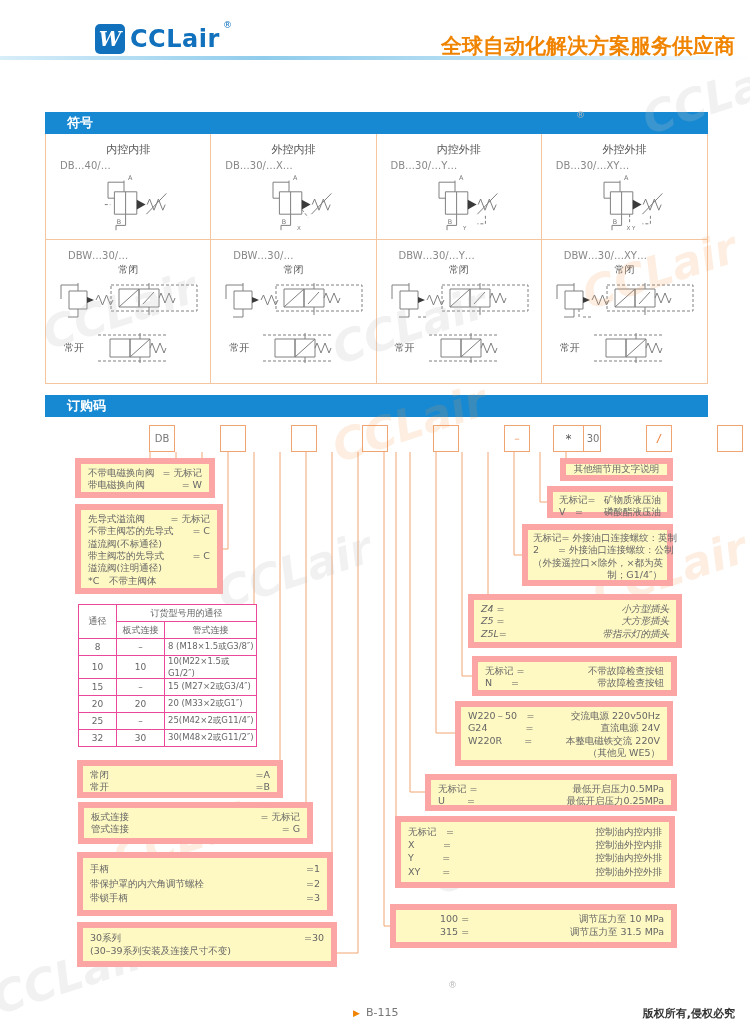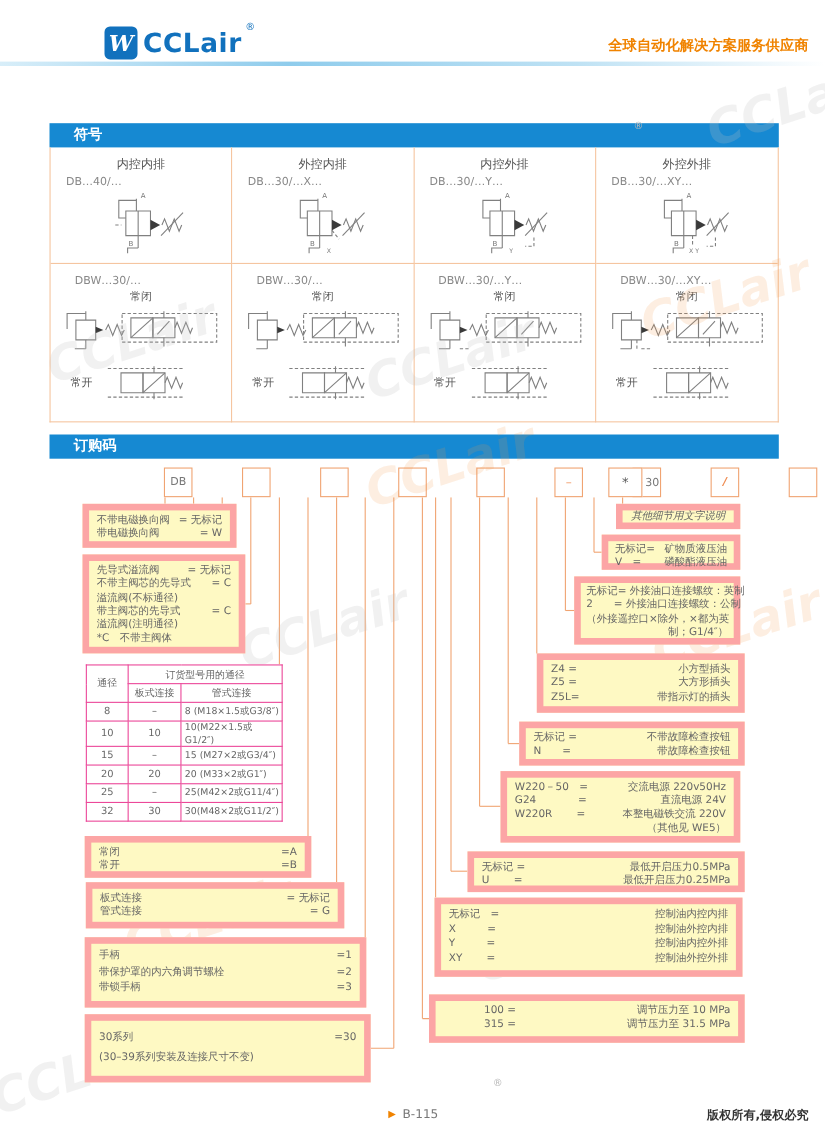--- a/index.html
+++ b/index.html
@@ -5,21 +5,21 @@
   html,body{margin:0;padding:0;background:#fff;}
   .page{position:relative;width:750px;height:1035px;background:#fff;overflow:hidden;
         font-family:"DejaVu Sans","Liberation Sans",sans-serif;color:#666;}
   
   .hdr{position:absolute;left:0;top:0;width:750px;height:62px;}
   .logo-badge{position:absolute;left:95px;top:24px;width:30px;height:30px;background:#1171bd;
               border-radius:5px;color:#fff;display:flex;align-items:center;justify-content:center;
               font-family:"DejaVu Serif",serif;font-style:italic;font-weight:bold;font-size:20px;}
   .logo-text{position:absolute;left:130px;top:25px;font-size:24px;font-weight:bold;color:#1171bd;letter-spacing:0.5px;}
   .logo-reg{position:absolute;left:223px;top:20px;font-size:9px;color:#1171bd;}
-  .slogan{position:absolute;right:15px;top:32px;font-size:13px;font-weight:bold;color:#f08300;}
+  .slogan{position:absolute;right:15px;top:32px;font-size:21px;font-weight:bold;color:#f08300;}
   .hdr-rule{position:absolute;left:0;top:56px;width:750px;height:4px;
             background:linear-gradient(90deg,#d8eef9 0%,#8fccec 35%,#bfe2f4 70%,rgba(255,255,255,0) 100%);}
   
   .sec-bar{position:absolute;left:45px;width:663px;height:22px;background:#1689d2;color:#fff;
            font-size:13px;font-weight:bold;line-height:22px;padding-left:22px;box-sizing:border-box;}
   
   .sym-grid{position:absolute;left:45px;top:134px;width:663px;height:250px;display:grid;
             grid-template-columns:repeat(4,1fr);grid-template-rows:106px 144px;
             border-left:1px solid #f5c5a0;border-right:1px solid #f5c5a0;border-bottom:1px solid #f5c5a0;box-sizing:border-box;}
   .sym-cell{border-right:1px solid #f5c5a0;box-sizing:border-box;overflow:hidden;position:relative;}
@@ -485,33 +485,33 @@
       </div>
       <div class="nrow">
         <span>带保护罩的内六角调节螺栓</span>
         <span>=2</span>
       </div>
       <div class="nrow">
         <span>带锁手柄</span>
         <span>=3</span>
       </div>
     </div>
-  <div class="nbox" style="left:77px;top:922px;width:260px;height:62px;">
+  <div class="nbox" style="left:77px;top:922px;width:260px;height:45px;">
 
   <div class="nrow">
         <span>30系列</span>
         <span>=30</span>
       </div>
       <div class="nrow">
         <span>(30–39系列安装及连接尺寸不变)</span>
         <span></span>
       </div>
     </div>
 
-  <div class="nbox nbox-center" style="left:560px;top:458px;width:113px;height:23px;font-style:italic;">
+  <div class="nbox nbox-center" style="left:560px;top:458px;width:113px;height:23px;">
     <div>其他细节用文字说明</div>
   </div>
   <div class="nbox" style="left:547px;top:486px;width:126px;height:32px;padding:2px 6px;">
 
   <div class="nrow">
         <span>无标记=</span>
         <span>矿物质液压油</span>
       </div>
       <div class="nrow">
         <span>V　=</span>
@@ -530,21 +530,21 @@
       </div>
       <div class="nrow">
         <span>（外接遥控口×除外，×都为英</span>
         <span></span>
       </div>
       <div class="nrow">
         <span></span>
         <span>制；G1/4″）</span>
       </div>
     </div>
-  <div class="nbox" style="left:488px;top:594px;width:189px;height:54px;">
+  <div class="nbox" style="left:468px;top:594px;width:214px;height:54px;font-style:italic;">
 
   <div class="nrow">
         <span>Z4 =</span>
         <span>小方型插头</span>
       </div>
       <div class="nrow">
         <span>Z5 =</span>
         <span>大方形插头</span>
       </div>
       <div class="nrow">

